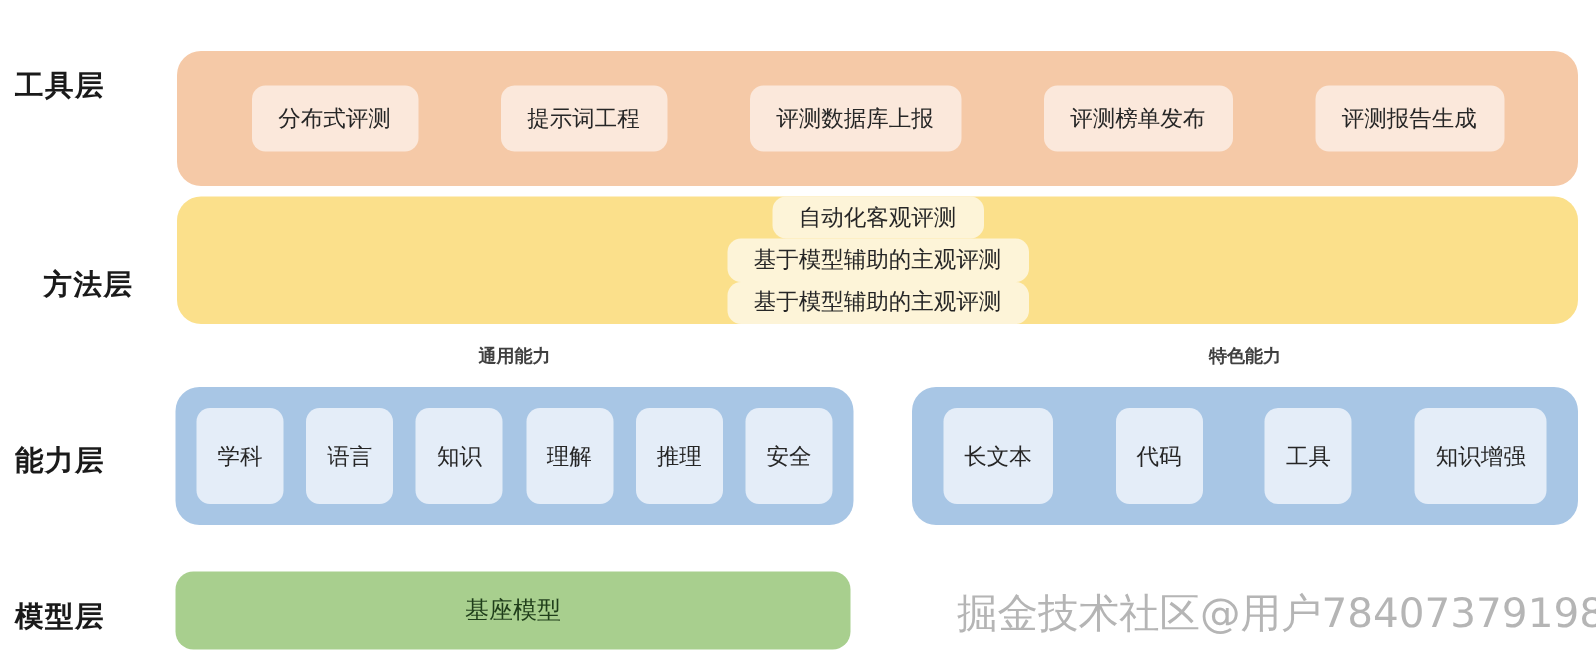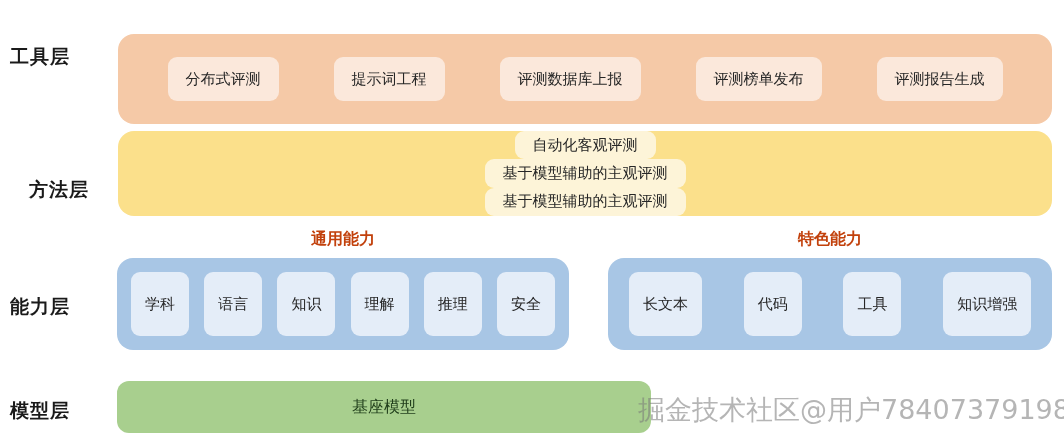--- a/index.html
+++ b/index.html
@@ -79,23 +79,23 @@
     height: 85px;
     justify-content: space-between;
     padding: 0 32px;
     flex-direction: column;
   }
 
   
   .group-heading {
     position: absolute;
     top: 229px;
-    font-size: 16px;
+    font-size: 12px;
     font-weight: bold;
-    color: #c2410c;
+    color: #404040;
     text-align: center;
     white-space: nowrap;
   }
   .group-heading.general { left: 117px; width: 452px; }
   .group-heading.special { left: 608px; width: 444px; }
 
   
   .ability-band.general {
     left: 117px;
     top: 258px;
@@ -121,21 +121,21 @@
     height: 52px;
     background: #a8cf8e;
     border-radius: 12px;
     display: flex;
     align-items: center;
     justify-content: center;
     font-size: 16px;
     color: #1f3d1a;
     white-space: nowrap;
   }
-  .model-box.base  { left: 117px; width: 534px; }
+  .model-box.base  { left: 117px; width: 450px; }
   .model-box.chat  { left: 608px; width: 444px; }
 
   
   .watermark {
     position: absolute;
     left: 638px;
     top: 396px;
     font-size: 27px;
     line-height: 1;
     color: rgba(120,120,120,0.55);

